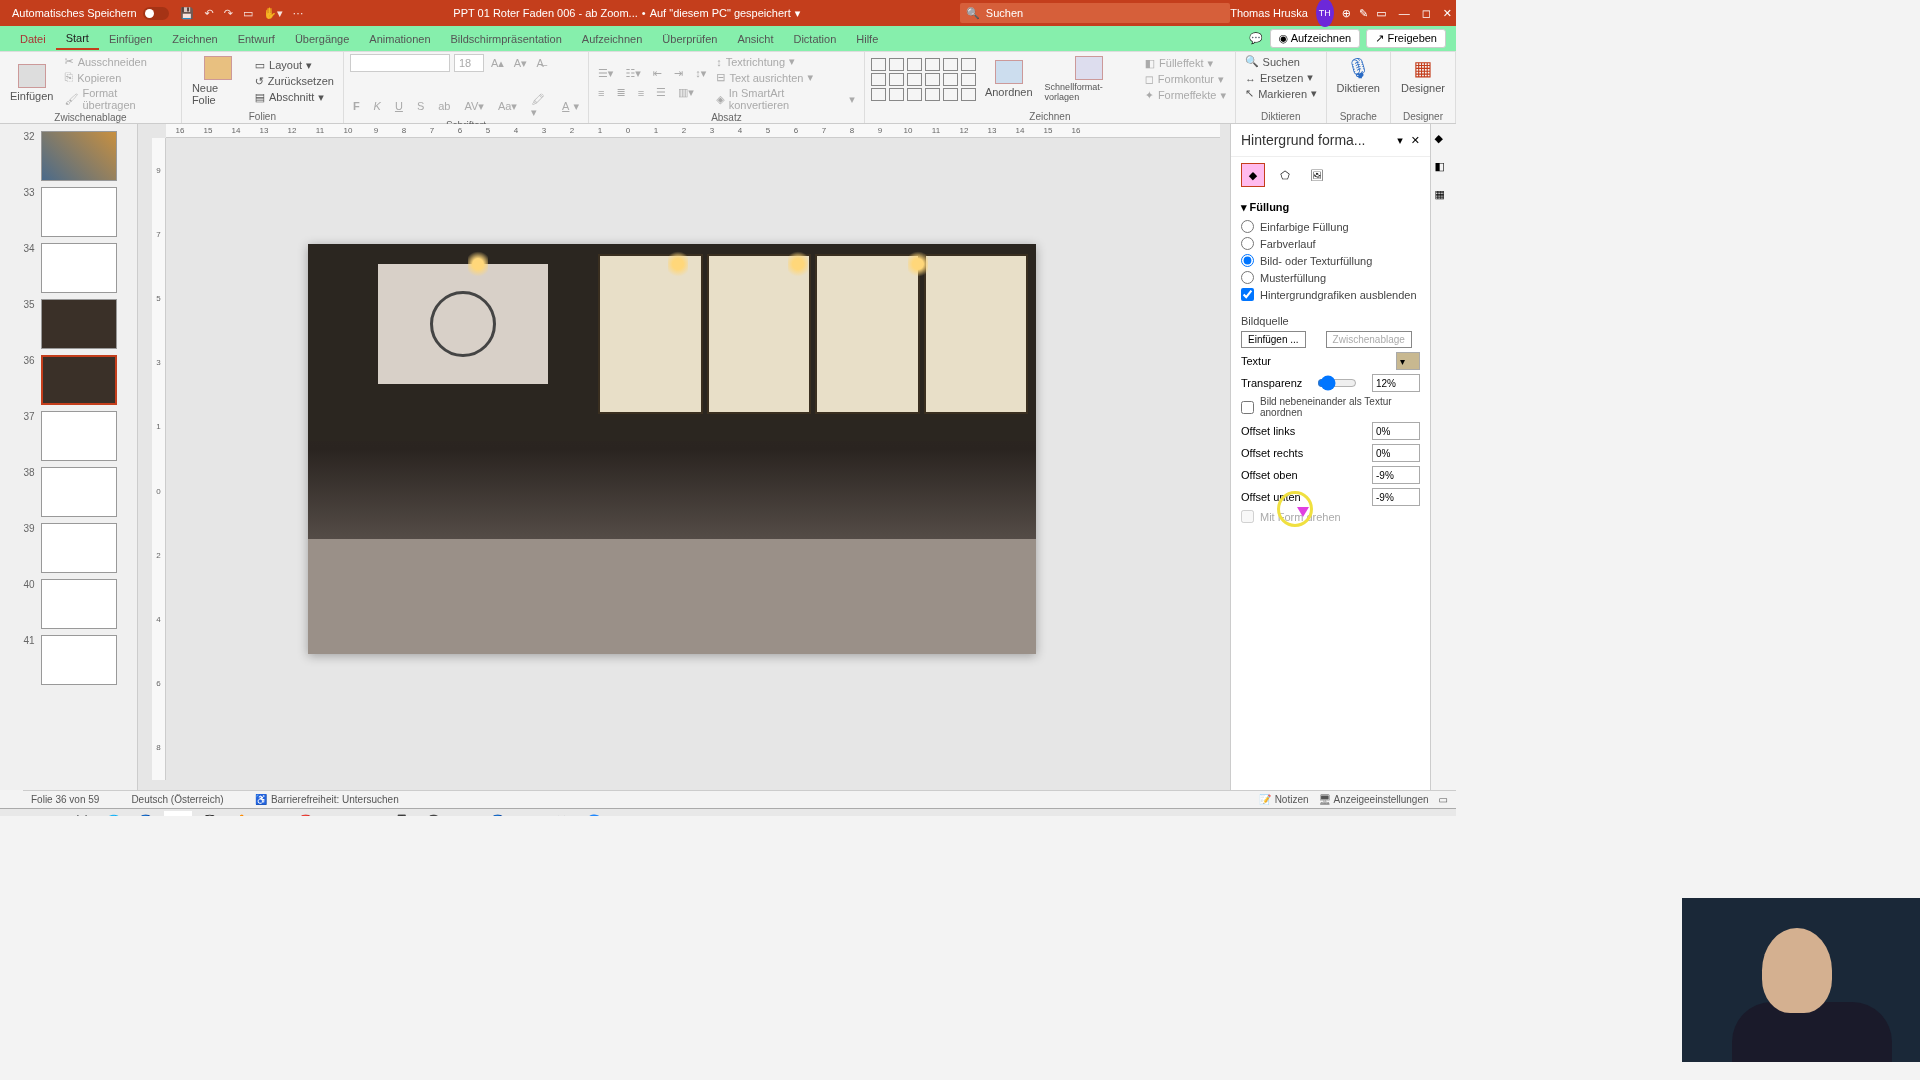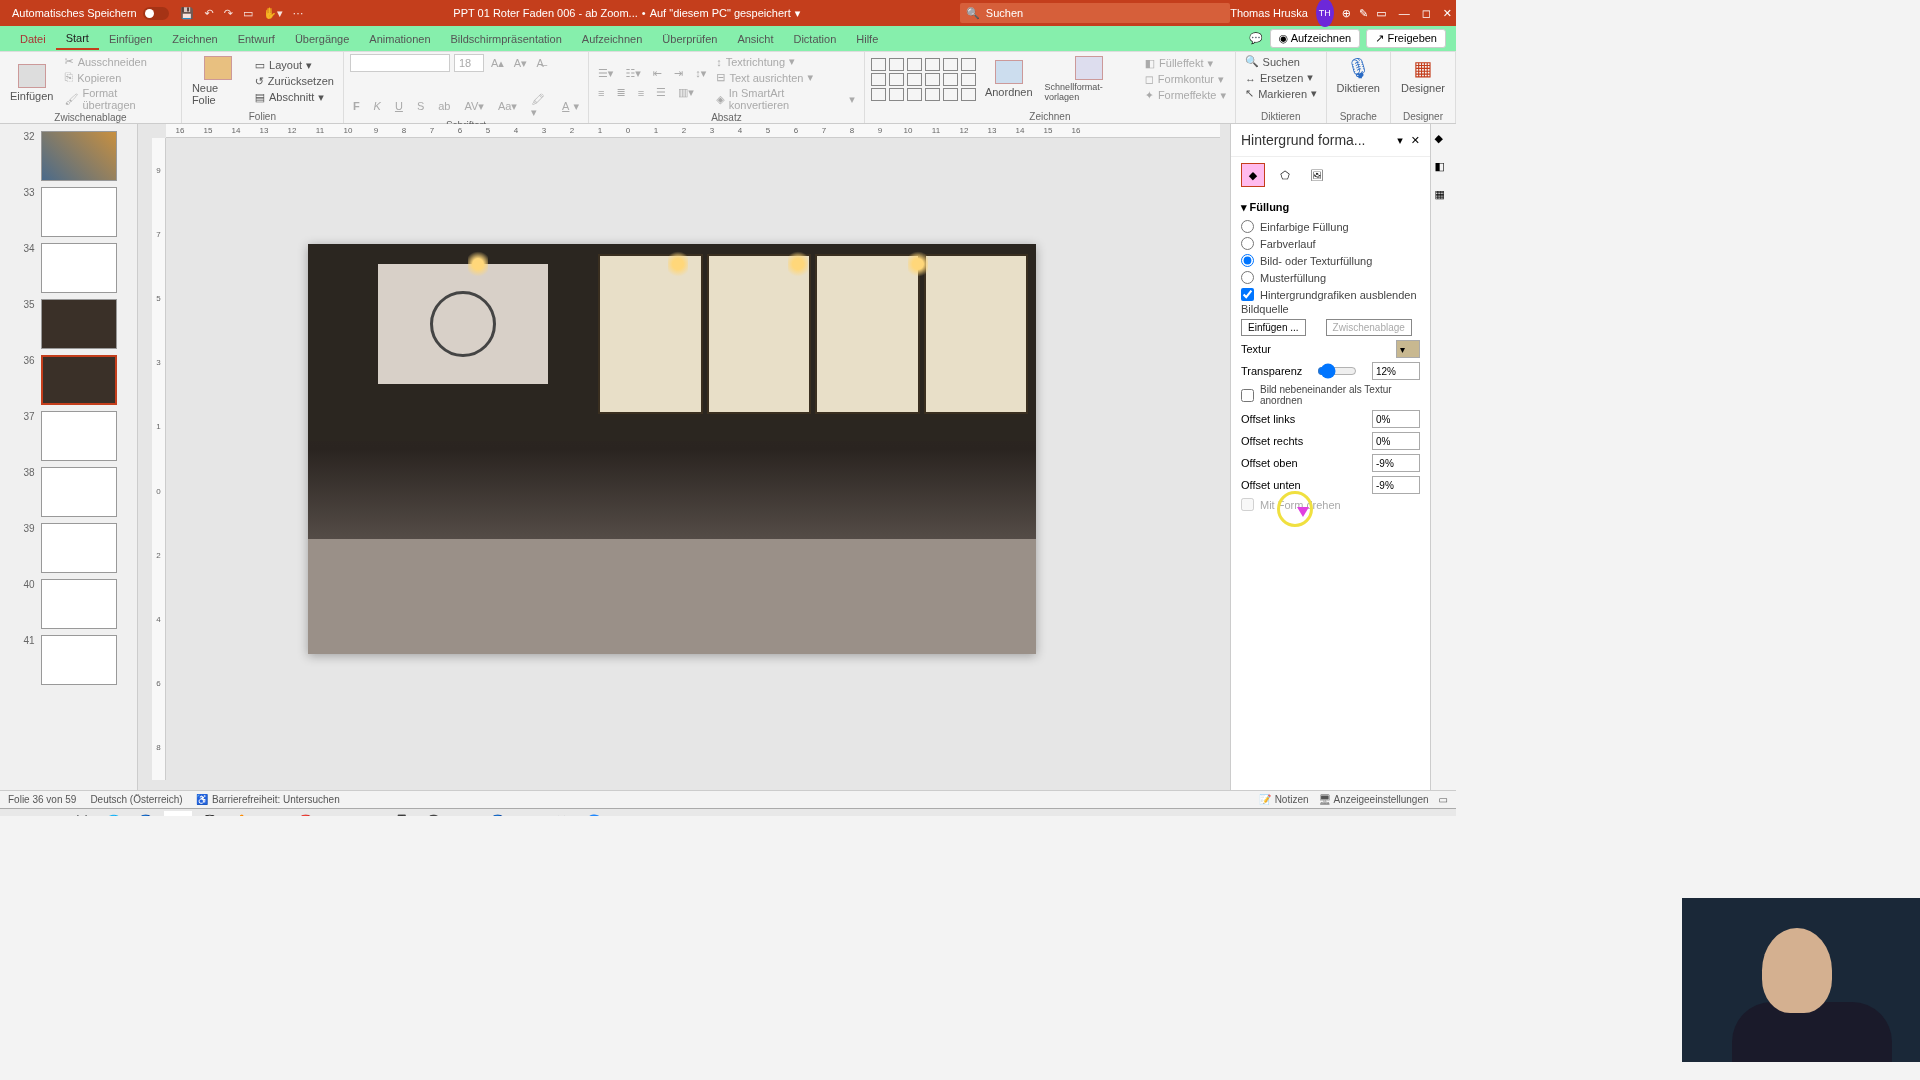--- a/index.html
+++ b/index.html
@@ -75,21 +75,21 @@
 .sp-field { display:flex; justify-content:space-between; align-items:center; padding:2px 0; font-size:11px;}
 .sp-field .spin { border:1px solid #aaa; width:48px; height:18px; display:flex; align-items:center; padding:0 3px; font-size:10px; background:#fff;}
 .sp-btn { border:1px solid #888; padding:2px 6px; font-size:10px; background:#fff;}
 .highlight-ring { position:absolute; width:36px; height:36px; border:3px solid #f0e040; border-radius:50%; pointer-events:none;}
 .cursor-arrow { position:absolute; width:0; height:0; border-left:6px solid transparent; border-right:6px solid transparent; border-top:10px solid #e040e0;}
 
 .rightbar { width: 26px; background: #f3f3f3; border-left:1px solid #ccc; display:flex; flex-direction:column; gap:10px; padding-top:8px; align-items:center;}
 .rightbar span { width:18px; height:18px; }
 
 
-.status { height: 18px; background: #f3f3f3; border-top:1px solid #ccc; display:flex; align-items:center; font-size:10px; color:#555; padding:0 8px; gap:14px;}
+.status { height: 18px; background: #f3f3f3; border-top:1px solid #ccc; display:flex; align-items:center; font-size:10px; color:#555; padding:0 8px; gap:32px;margin-left:23px;}
 .status .r { margin-left:auto; display:flex; gap:10px; align-items:center;}
 
 
 .webcam { position:absolute; right:0; bottom:18px; width:238px; height:164px; background:#1a2838;}
 .webcam .face { position:absolute; left:80px; top:30px; width:70px; height:85px; background:#d4b090; border-radius:50% 50% 40% 40%;}
 .webcam .body { position:absolute; left:50px; bottom:0; width:160px; height:60px; background:#1a1a2a; border-radius:40px 40px 0 0;}
 
 
 .taskbar { height: 26px; background: #e8e8e8; border-top:1px solid #aaa; display:flex; align-items:center; padding:0 4px; gap:4px;}
 .taskbar .tb { width:28px; height:22px; display:flex; align-items:center; justify-content:center; font-size:14px;}
@@ -440,21 +440,21 @@
         </div>
       <div class="sp-row">
           <input type="radio" style="">
           <span>Musterfüllung</span>
         </div>
       <div class="sp-row">
           <input type="checkbox" checked="" style="">
           <span>Hintergrundgrafiken ausblenden</span>
         </div>
 
-      <div style="margin-top:0;font-size:11px;color:#444">Bildquelle</div>
+      <div style="margin-top:12px;font-size:11px;color:#444">Bildquelle</div>
       <div class="sp-row" style="gap:20px;margin-top:2px">
         <button class="sp-btn">Einfügen ...</button>
         <button class="sp-btn" style="color:#aaa">Zwischenablage</button>
       </div>
       <div class="sp-field">
         <span>Textur</span>
         <div class="spin" style="width:24px;background:#c8b890">▾</div>
       </div>
       <div class="sp-field">
         <span>Transparenz</span>

